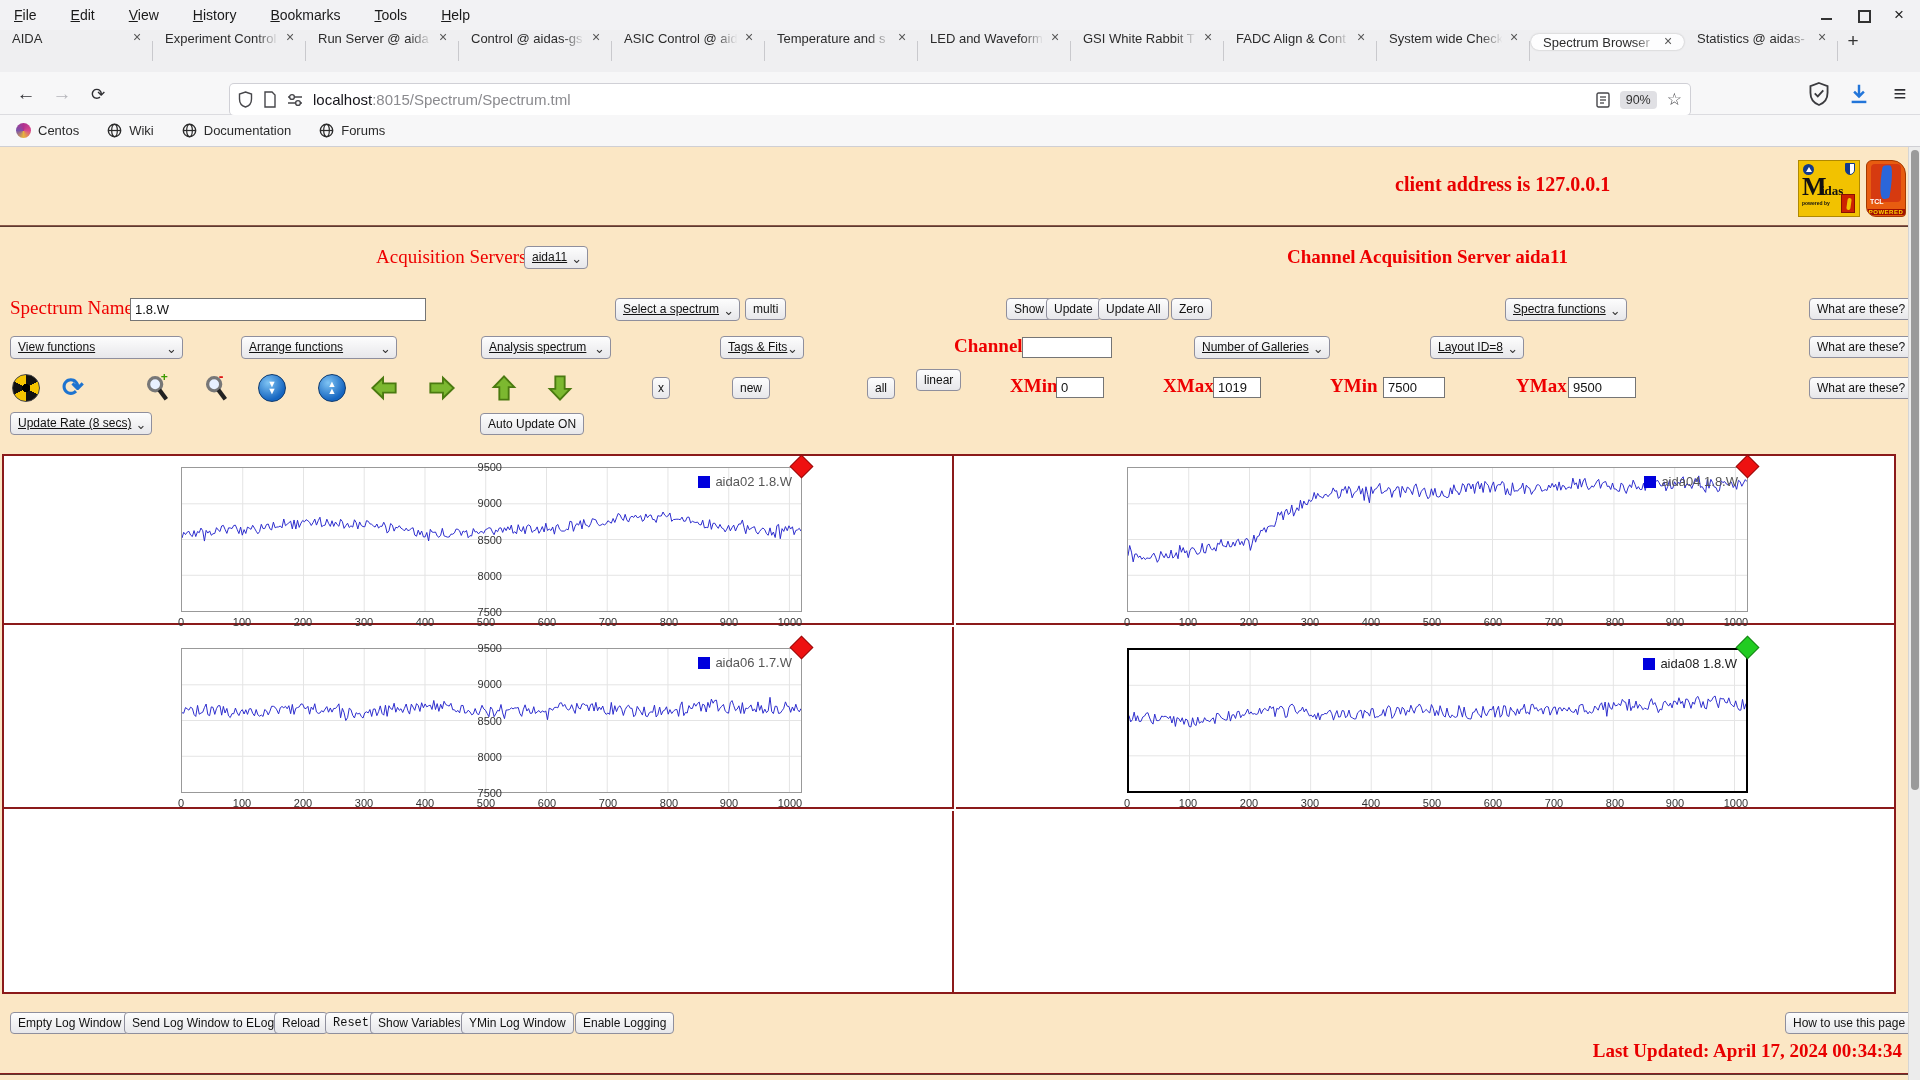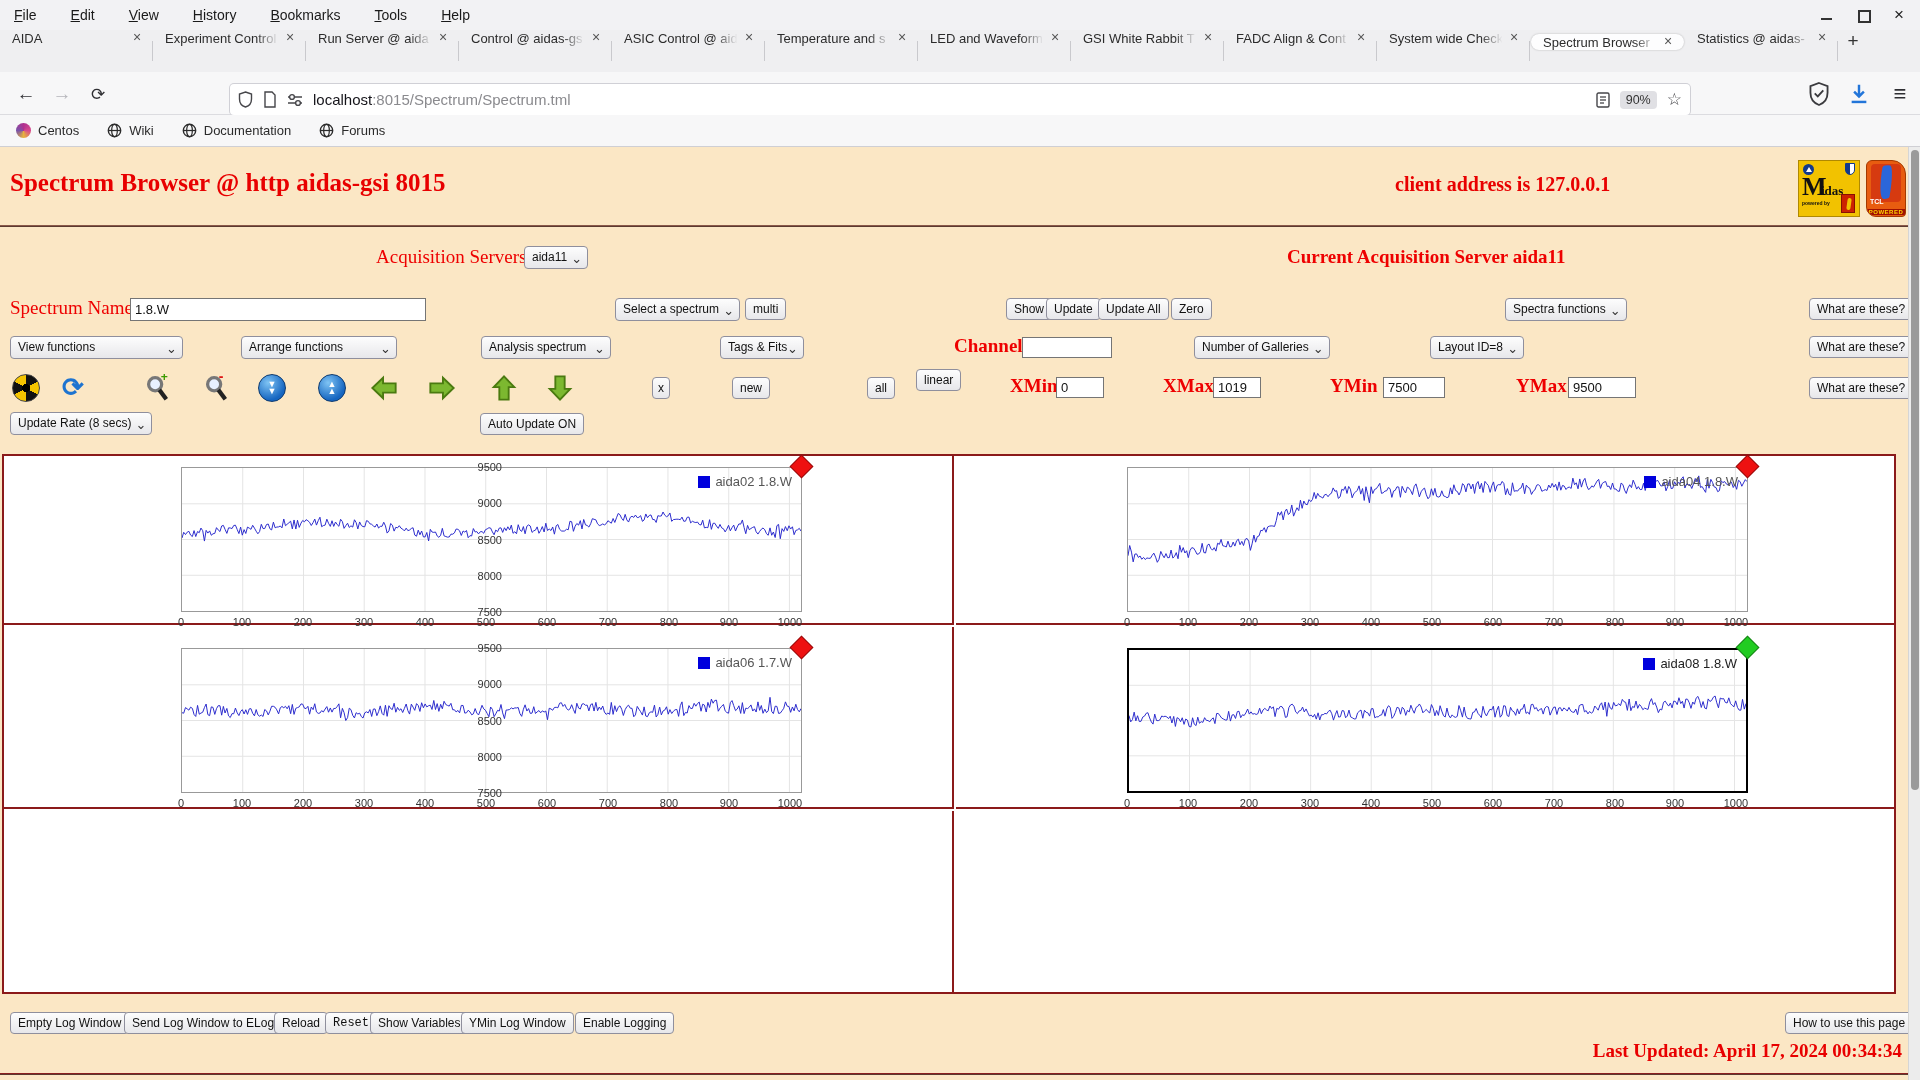--- a/index.html
+++ b/index.html
@@ -59,21 +59,21 @@
   .midas-tcl { position:absolute; right:4px; bottom:3px; width:14px; height:19px; background:#cc2200; border:1px solid #881100; }
   .midas-tcl::after { content:""; position:absolute; left:5px; top:3px; width:4px; height:12px; background:#f2c200; border-radius:2px; transform:rotate(8deg); }
   .tcl-logo { left:1866px; top:13px; width:40px; height:57px; background:#e85c10; border-radius:6px 14px 4px 10px; border:1px solid #a33a00; overflow:hidden; }
   .tcl-inner { position:absolute; left:4px; top:3px; right:4px; height:38px; background:#d63a10; border-radius:4px; }
   .tcl-feather { position:absolute; left:13px; top:4px; width:12px; height:34px; background:#2b66d9; border-radius:60% 40% 50% 50%/10% 90% 10% 90%; transform:rotate(10deg); }
   .tcl-txt { position:absolute; left:3px; bottom:11px; color:#fff; font-size:7px; font-weight:bold; }
   .tcl-band { position:absolute; left:0; bottom:1px; width:100%; text-align:center; color:#ffd400; background:#a01000; font-size:6px; font-weight:bold; letter-spacing:.5px; }
 
   
   .btn { position:absolute; height:22px; background:linear-gradient(#fdfdfd,#e7e7ea); border:1px solid #8f8f9d; border-radius:4px; font-size:12px; color:#111; padding:0 7px; line-height:20px; white-space:nowrap; font-family:"Liberation Sans",sans-serif; }
-  .sel { position:absolute; height:23px; background:linear-gradient(#fdfdfd,#e7e7ea); border:1px solid #8f8f9d; border-radius:4px; font-size:12px; color:#111; padding:0 20px 0 7px; line-height:21px; white-space:nowrap; }
+  .sel { position:absolute; height:23px; background:linear-gradient(#fdfdfd,#e7e7ea); border:1px solid #8f8f9d; border-radius:4px; font-size:12px; color:#111; padding:0 20px 0 7px; line-height:21px; white-space:nowrap;text-decoration:underline; }
   .sel::after { content:"\2304"; position:absolute; right:5px; top:1px; font-size:13px; color:#333; }
   .tin { position:absolute; height:23px; background:#fff; border:1px solid #757575; font-size:13px; padding:0 4px; font-family:"Liberation Sans",sans-serif; color:#111; }
   .rlab { position:absolute; font-family:"Liberation Serif",serif; color:#ee0000; font-size:19px; }
   .rlab.b { font-weight:bold; }
 
   
   .pic { position:absolute; width:28px; height:28px; top:227px; }
   .rad { border-radius:50%; background:radial-gradient(circle at center,#000 0 4px,transparent 4px), conic-gradient(#111 0 60deg,#f5c400 60deg 120deg,#111 120deg 180deg,#f5c400 180deg 240deg,#111 240deg 300deg,#f5c400 300deg 360deg); border:1px solid #444; }
   .garrow { fill:#7cb830; stroke:#4a7a10; stroke-width:4; }
   .mag-glass { stroke:#777; stroke-width:7; fill:#e8f0ff; }
@@ -244,21 +244,20 @@
           <circle cx="8" cy="8" r="6.6" fill="none" stroke="#2b2b2b" stroke-width="1.5"></circle>
           <ellipse cx="8" cy="8" rx="3" ry="6.6" fill="none" stroke="#2b2b2b" stroke-width="1.3"></ellipse>
           <line x1="1.4" y1="8" x2="14.6" y2="8" stroke="#2b2b2b" stroke-width="1.3"></line>
         </svg>
         <span>Forums</span>
       </span>
   </div>
 
   <div class="content">
 
-    <div class="abs serif-red page-title">Spectrum Browser @ http aidas-gsi 8015</div>
     <div class="abs serif-red client-addr">client address is 127.0.0.1</div>
 
     <div class="abs midas-logo">
       <span class="midas-dot"></span>
       <span class="midas-shield"></span>
       <span class="midas-m">M</span>
         <span class="midas-idas">idas</span>
       <span class="midas-pow">powered by</span>
       <span class="midas-tcl"></span>
     </div>
@@ -266,21 +265,21 @@
       <span class="tcl-inner"></span>
       <span class="tcl-feather"></span>
       <span class="tcl-txt">TCL</span>
       <span class="tcl-band">POWERED</span>
     </div>
 
     <div class="hr" style="top:78px;"></div>
 
     <span class="rlab" style="left:376px; top:99px;">Acquisition Servers</span>
     <span class="sel" style="left:524px; top:99px;"><span>aida11</span></span>
-    <span class="rlab b" style="left:1287px; top:99px;">Current Acquisition Server aida11</span>
+    <span class="rlab b" style="left:1287px; top:99px;">Channel Acquisition Server aida11</span>
 
     <span class="rlab" style="left:10px; top:150px;">Spectrum Name:</span>
     <input class="tin" style="left: 130px; top: 151px; width: 296px;" value="1.8.W">
     <span class="sel" style="left:615px; top:151px;"><span>Select a spectrum</span></span>
     <button class="btn" style="left:745px; top:151px;">multi</button>
     <button class="btn" style="left:1006px; top:151px;">Show</button>
     <button class="btn" style="left:1046px; top:151px;">Update</button>
     <button class="btn" style="left:1098px; top:151px;">Update All</button>
     <button class="btn" style="left:1171px; top:151px;">Zero</button>
     <span class="sel" style="left:1505px; top:151px;"><span>Spectra functions</span></span>

